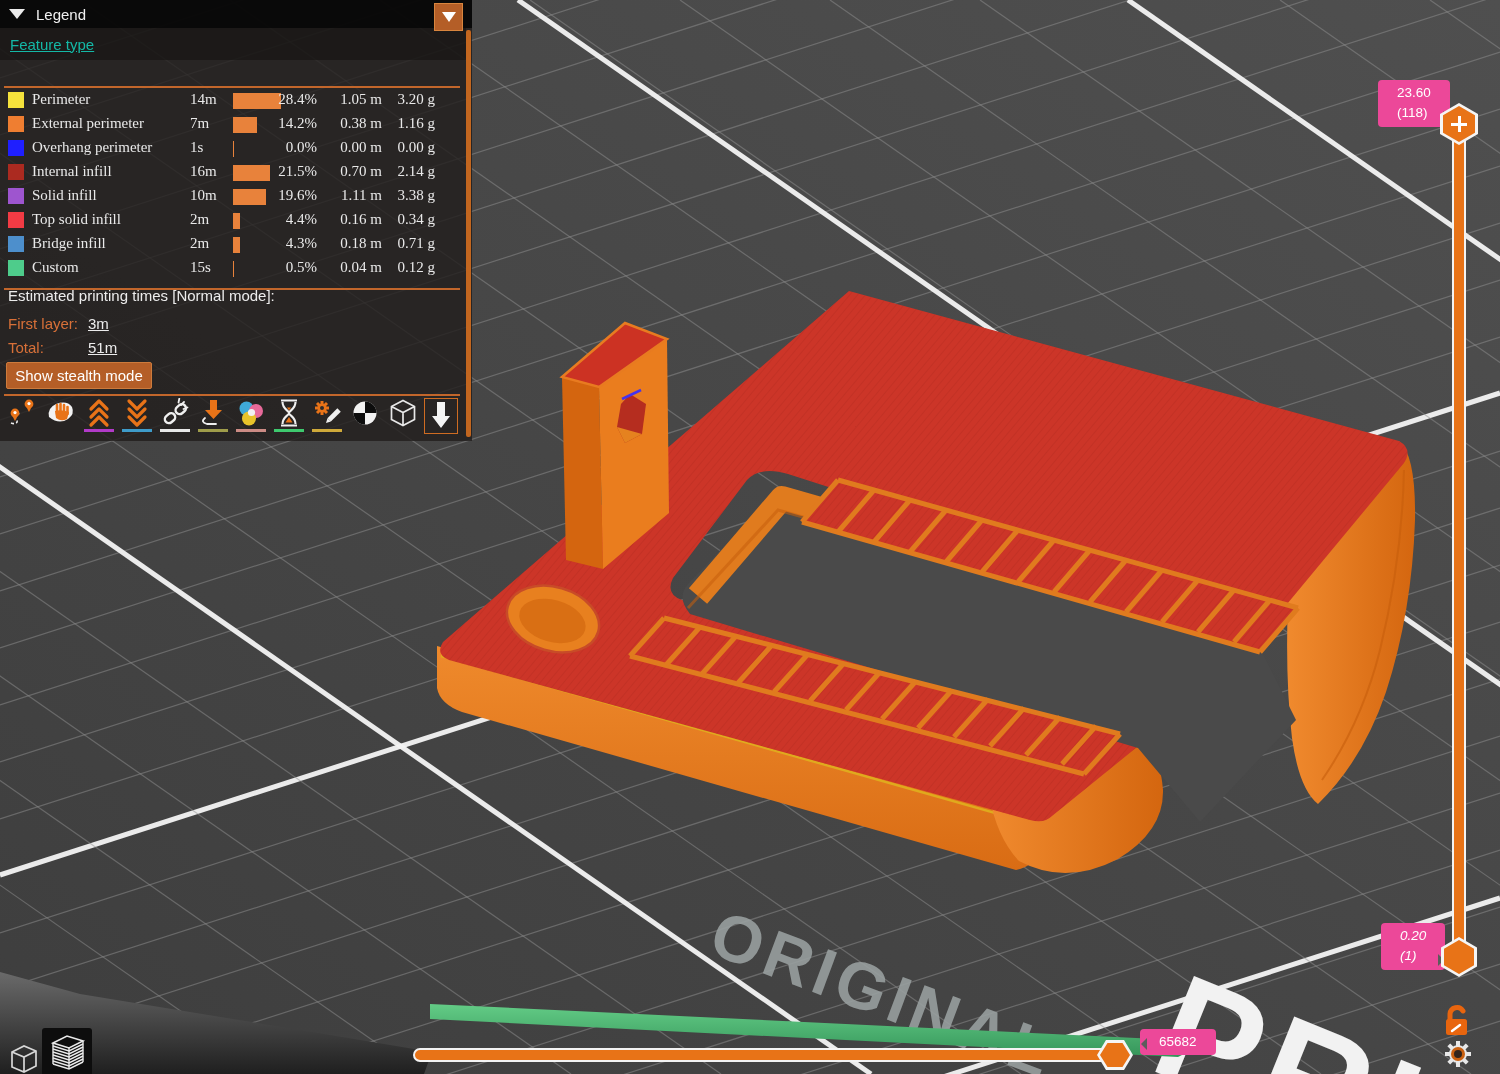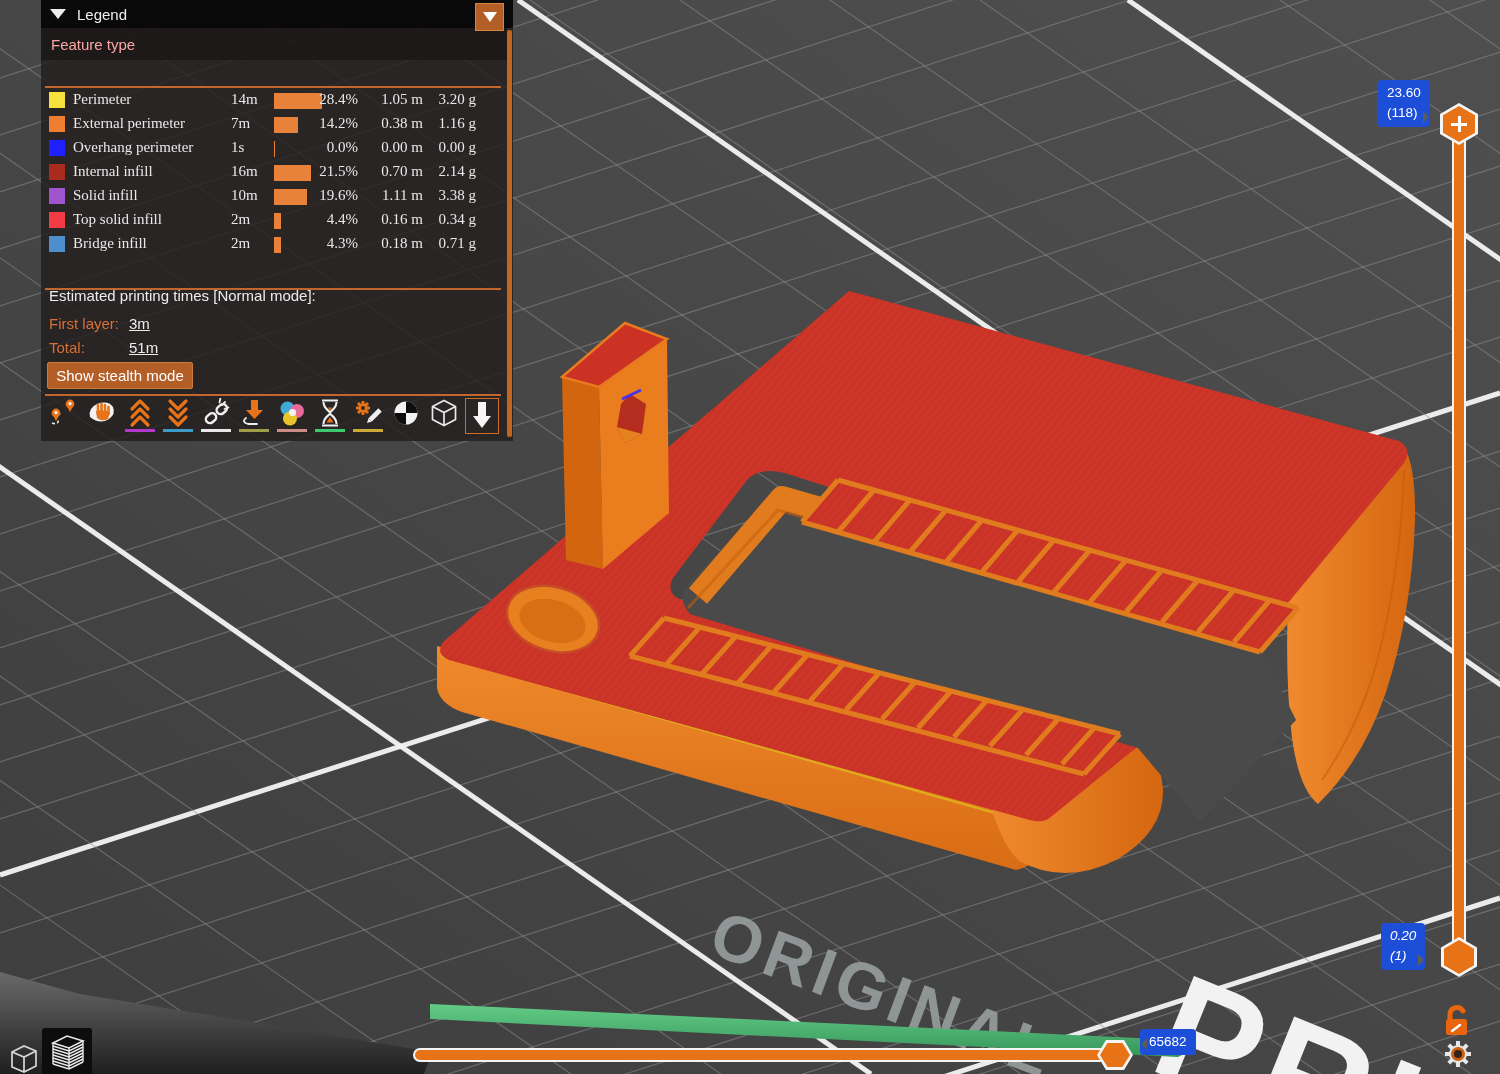--- a/index.html
+++ b/index.html
@@ -2,29 +2,29 @@
 <html><head>
 <meta charset="utf-8">
 <style>
   html,body{margin:0;padding:0;background:#2a2a2a;}
   #screen{position:relative;width:1500px;height:1074px;overflow:hidden;
     font-family:"Liberation Sans",sans-serif;background:#474747;}
   #viewport{position:absolute;left:0;top:0;}
 
   
   #legend{position:absolute;left:0;top:0;width:472px;height:441px;
-    background:rgba(32,29,27,.80);color:#e9e9e9;font-size:15px;margin-left:41px;}
+    background:rgba(32,29,27,.80);color:#e9e9e9;font-size:15px;}
   #legend .titlebar{position:absolute;left:0;top:0;right:0;height:28px;
     background:rgba(7,7,7,.93);display:flex;align-items:center;}
   .tri-down{width:0;height:0;border-left:8px solid transparent;border-right:8px solid transparent;
     border-top:10px solid #ececec;margin-left:9px;}
   #legend .title{margin-left:11px;color:#f0f0f0;}
   #featureRow{position:absolute;left:0;top:28px;right:6px;height:32px;
     background:rgba(18,16,15,.55);display:flex;align-items:center;}
-  #featureRow .ft-label{margin-left:10px;color:#fca5a5;}
+  #featureRow .ft-label{margin-left:10px;color:#14b8a6;text-decoration:underline;}
   #ftBtn{position:absolute;right:9px;top:3px;width:27px;height:26px;background:#b45e27;
     border:1px solid #d8853e;display:flex;align-items:center;justify-content:center;cursor:pointer;}
   #ftBtn .tri{width:0;height:0;border-left:7px solid transparent;border-right:7px solid transparent;
     border-top:10px solid #fff;}
   .sep{position:absolute;left:4px;right:12px;height:2px;background:#c2662b;}
   #hdrRow{position:absolute;left:0;top:62px;right:0;height:24px;color:#cfcfcf;}
   #hdrRow span{position:absolute;top:3px;white-space:nowrap;}
   #hdrTime{left:190px}#hdrPct{left:233px}#hdrFil{left:336px}
   #rows{position:absolute;left:0;top:89px;right:0;}
   .lrow{position:relative;height:24px;}
@@ -40,22 +40,22 @@
     border:1px solid #cd7b3c;border-radius:2px;color:#fff;font-size:15px;font-family:"Liberation Sans",sans-serif;
     text-align:center;line-height:25px;cursor:pointer;padding:0;}
   #ltoolbar{position:absolute;left:6px;top:398px;height:42px;display:flex;align-items:flex-start;}
   .ico{width:34px;margin-right:4px;display:flex;flex-direction:column;align-items:center;cursor:pointer;}
   .ico svg{width:30px;height:30px;display:block;}
   .ico .ul{display:block;width:30px;height:3px;margin-top:1px;}
   .ico.sel{border:1px solid #cf6c22;width:30px;padding:1px 1px 3px 1px;margin-right:0;}
   #lscroll{position:absolute;right:1px;top:30px;width:5px;height:407px;background:#c2661f;border-radius:2px;cursor:pointer;}
 
   
-  .tt{position:absolute;background:#1d4ed8;color:#fff;font-size:13.5px;line-height:1.5;
-    padding:3px 9px;border-radius:4px;white-space:nowrap;}
+  .tt{position:absolute;background:#ec4899;color:#fff;font-size:13.5px;line-height:1.5;
+    padding:3px 19px;border-radius:4px;white-space:nowrap;}
   .tt.pt-br:after{content:"";position:absolute;right:-5px;bottom:4px;border:6px solid transparent;
     border-left-color:#5c5c5c;}
   .tt.pt-l:after{content:"";position:absolute;left:-5px;bottom:5px;border:6px solid transparent;
     border-right-color:#5c5c5c;}
 
   
   #vtrack{position:absolute;left:1452px;top:132px;width:10px;height:818px;background:#e87317;
     border:2px solid #f3f3f3;border-radius:7px;cursor:pointer;}
   .hexa{position:absolute;display:flex;align-items:center;justify-content:center;
     clip-path:polygon(50% 0,100% 26%,100% 74%,50% 100%,0 74%,0 26%);background:#f5f5f5;cursor:pointer;}
@@ -302,20 +302,29 @@
         </div>
         <div class="lrow">
           <span class="sw" style="background:#4d8fcc"></span>
           <span class="cell lbl">Bridge infill</span>
           <span class="cell tm">2m</span>
           <span class="bar" style="width:7.31px"></span>
           <span class="cell pct">4.3%</span>
           <span class="cell fil">0.18 m</span>
           <span class="cell wt">0.71 g</span>
         </div>
+        <div class="lrow">
+          <span class="sw" style="background:#4ecc8b"></span>
+          <span class="cell lbl">Custom</span>
+          <span class="cell tm">15s</span>
+          <span class="bar" style="width:1.4px"></span>
+          <span class="cell pct">0.5%</span>
+          <span class="cell fil">0.04 m</span>
+          <span class="cell wt">0.12 g</span>
+        </div>
       </div>
 
     <div class="sep" style="top:288px"></div>
     <div id="estHead">Estimated printing times [Normal mode]:</div>
     <div class="estLine" style="top:315px">
       <span>First layer:</span>
       <b>3m</b>
     </div>
     <div class="estLine" style="top:339px">
       <span>Total:</span>

